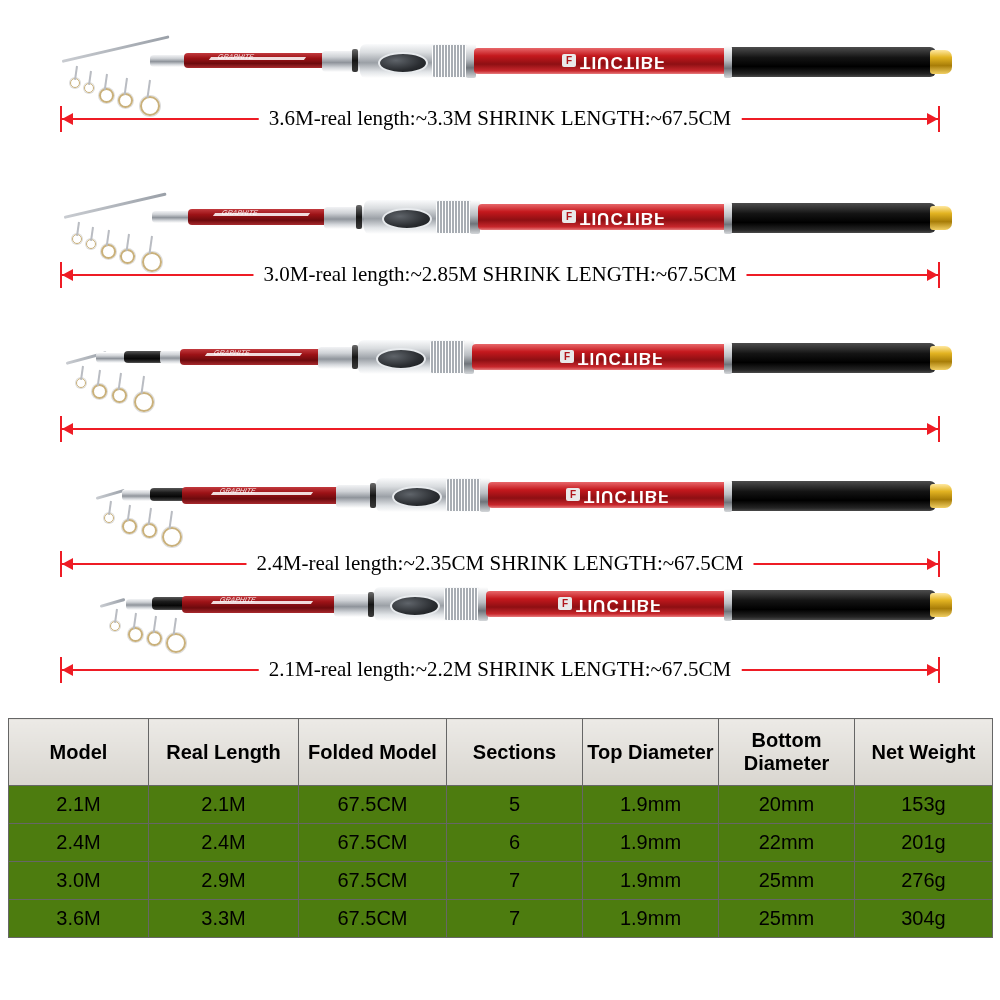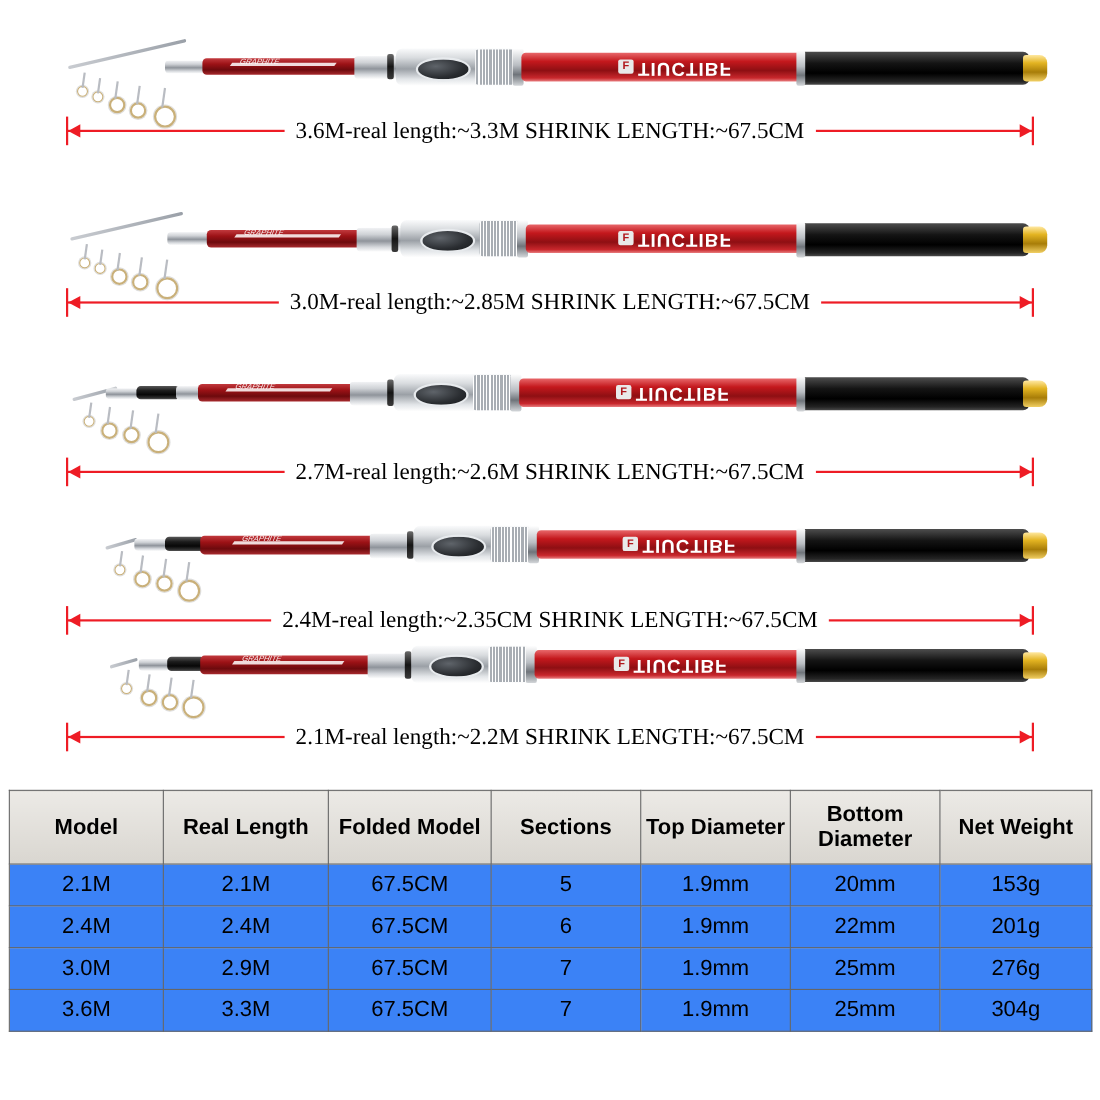--- a/index.html
+++ b/index.html
@@ -215,21 +215,21 @@
   }
   .spec-table th {
     background: linear-gradient(to bottom, #eceae6, #d9d6d0);
     font-weight: bold;
     height: 62px;
     padding: 2px 4px;
     line-height: 1.15;
   }
   .spec-table td {
     height: 35px;
-    background: #3b82f6;
+    background: #4d7c0f;
     padding: 1px 4px;
   }
 </style>
 </head>
 <body>
 
 <div class="page">
 
   <div class="rod-block" style="top:20px;">
     <div class="rod" style="left:0; top:0; width:1000px;">
@@ -348,21 +348,20 @@
       <div class="seg grip" style="left:726px; top:13px; width:210px; height:30px;"></div>
       <div class="ring" style="left:724px; top:12px; width:8px; height:32px;"></div>
       <div class="butt-cap" style="left:930px; top:16px; width:22px; height:24px;"></div>
     </div>
     <div class="dim" style="top:82px;">
       <div class="bar"></div>
       <div class="cap left"></div>
         <div class="cap right"></div>
       <div class="arrow left"></div>
         <div class="arrow right"></div>
-      <div class="label">2.7M-real length:~2.6M SHRINK LENGTH:~67.5CM</div>
     </div>
   </div>
 
   <div class="rod-block" style="top:475px;">
     <div class="rod" style="left:0; top:0; width:1000px;">
       <div class="tip">
         <div class="tip-line" style="left:96px; top:22px; width:30px; transform:rotate(-16deg);"></div>
         <div class="guide tiny" style="left:104px; top:38px;"></div>
         <div class="guide small" style="left:122px; top:44px;"></div>
         <div class="guide small" style="left:142px; top:48px;"></div>

